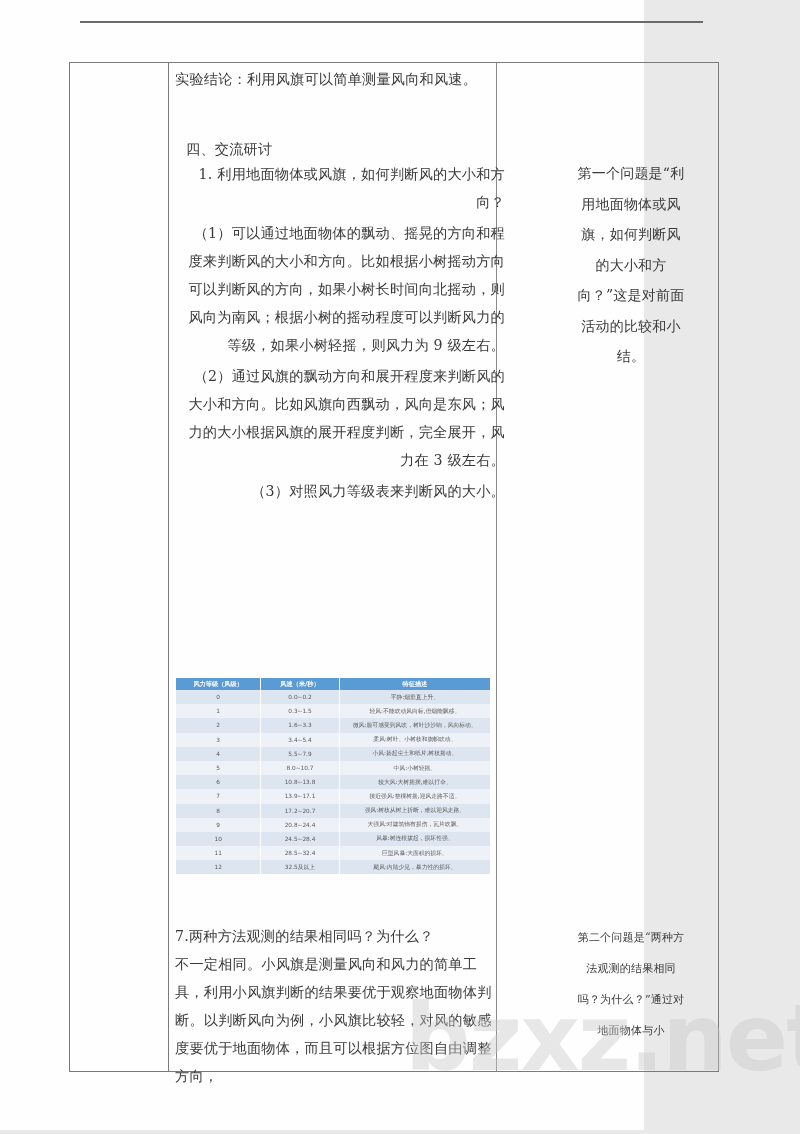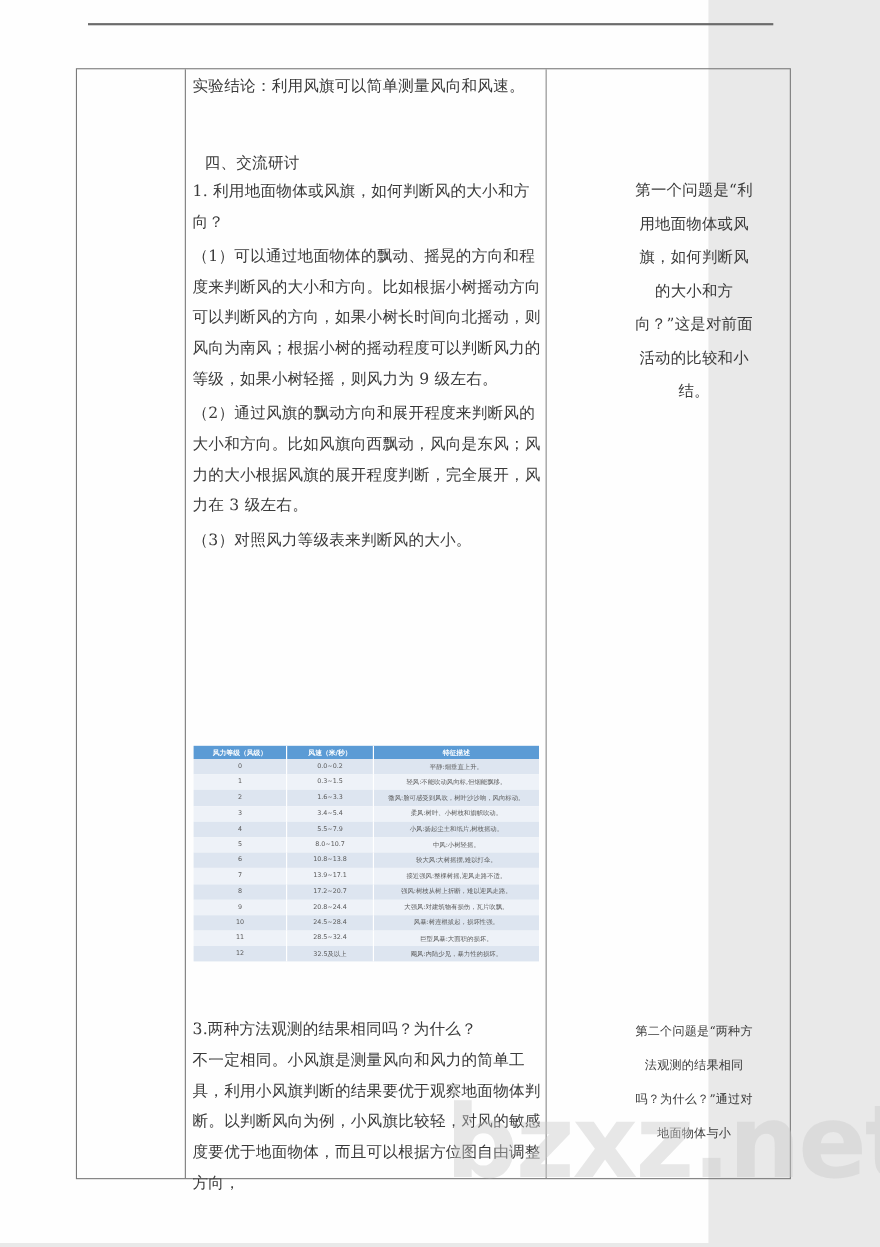--- a/index.html
+++ b/index.html
@@ -25,21 +25,21 @@
   .col-a { left:0; width:99px; border-right:1.5px solid #7a7a7a; }
   .col-b { left:99px; width:328px; border-right:1.5px solid #8a8a8a; }
   .col-c { left:427px; width:102px; border-right:1.5px solid #8a8a8a; }
   .col-d { left:499px; width:120px;text-align:center; }
 
   .txt { position:absolute; font-size:14.2px; line-height:28px; letter-spacing:0.2px; color:#3a3a3a; }
   .para { margin:0; text-indent:0; }
 
   .b-conclusion { left:6px; top:2px; width:318px; }
   .b-heading { left:6px; top:72px; width:318px;margin-left:11px; }
-  .b-q1 { left:6px; top:97px; width:320px; }
+  .b-q1 { left:16px; top:97px; width:320px;text-align:right; }
   .b-q1 p { margin:0 0 3px 0; }
   .b-q2 { left:6px; top:859px; width:320px; }
   .b-q2 p { margin:0; }
 
   .c-ans1 { left:8px; top:95px; width:92px; font-size:14px; line-height:34px; }
   .c-ans2 { left:8px; top:859px; width:92px; font-size:14px; line-height:34px; }
   .d-note1 { left:8px; top:95px; width:108px; font-size:14px; line-height:30.5px; }
   .d-note2 { left:8px; top:859px; width:108px; font-size:11px; line-height:31px; }
 
   
@@ -158,21 +158,21 @@
             </tr>
             <tr>
               <td>12</td>
               <td>32.5及以上</td>
               <td>飓风:内陆少见，暴力性的损坏。</td>
             </tr>
           </tbody>
       </table>
 
       <div class="txt b-q2">
-        <p class="para">3.两种方法观测的结果相同吗？为什么？</p>
+        <p class="para">7.两种方法观测的结果相同吗？为什么？</p>
         <p class="para">不一定相同。小风旗是测量风向和风力的简单工具，利用小风旗判断的结果要优于观察地面物体判断。以判断风向为例，小风旗比较轻，对风的敏感度要优于地面物体，而且可以根据方位图自由调整方向，</p>
       </div>
     </div>
 
 
     <div class="col col-d">
       <div class="txt d-note1">第一个问题是“利用地面物体或风旗，如何判断风的大小和方向？”这是对前面活动的比较和小结。</div>
       <div class="txt d-note2">第二个问题是“两种方法观测的结果相同吗？为什么？”通过对地面物体与小</div>
     </div>
   </div>

